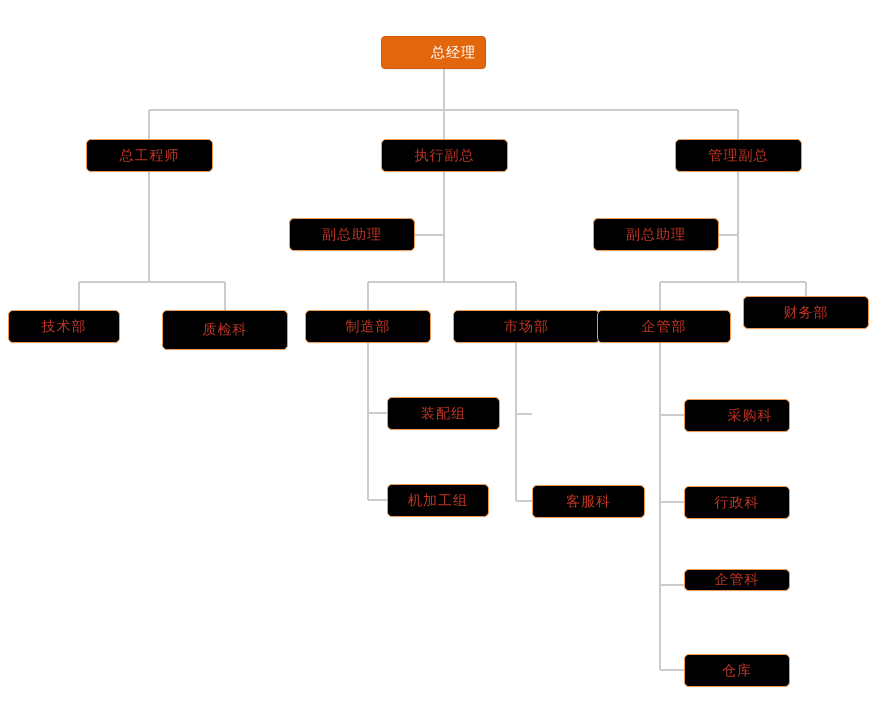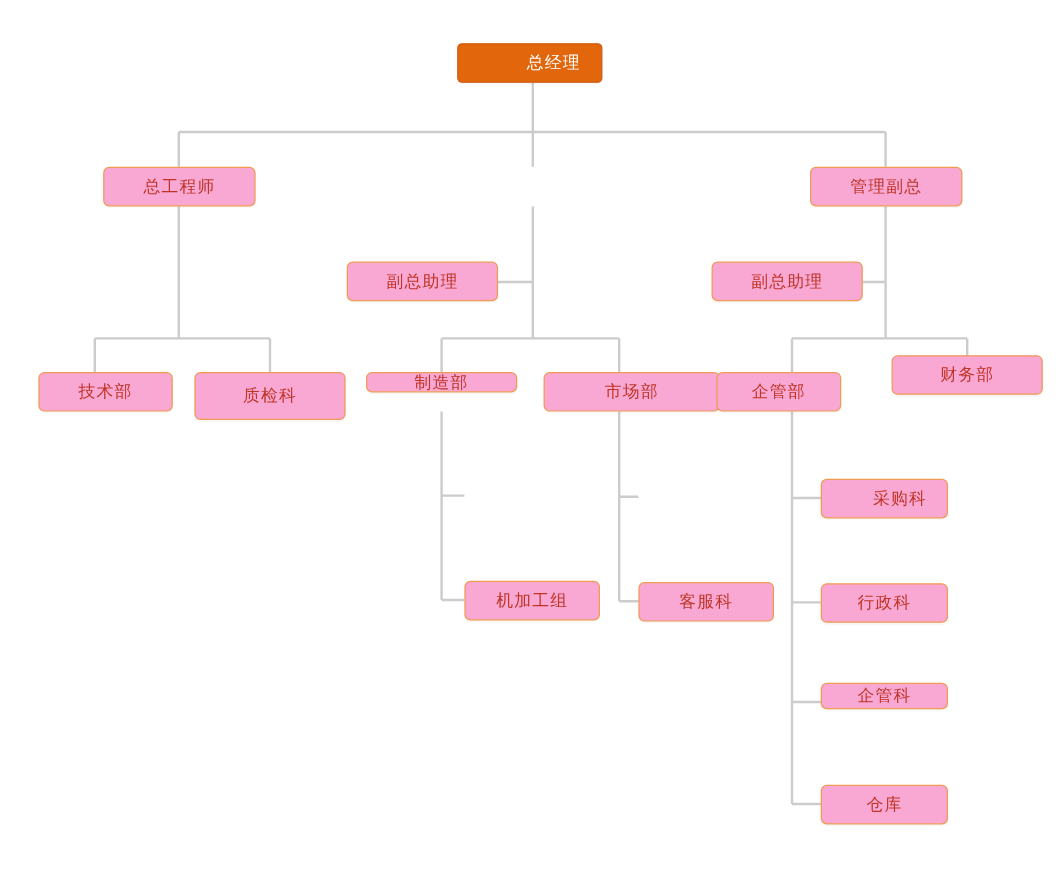--- a/index.html
+++ b/index.html
@@ -20,21 +20,21 @@
     width: 884px; height: 727px;
     pointer-events: none;
   }
   .node {
     position: absolute;
     display: flex;
     align-items: center;
     justify-content: center;
     font-size: 14px;
     letter-spacing: 1px;
-    background: #f9a8d4;
+    background: #000000;
     border: 1px solid #f09a52;
     border-radius: 5px;
     color: #c03425;
     box-shadow: 0 1px 1px rgba(0,0,0,0.04);
     cursor: default;
     white-space: nowrap;
   }
   .node.root {
     background: #e2660c;
     border: 1px solid #d1580a;
@@ -73,45 +73,47 @@
              M516 343 V501
              M516 414 H532
              M516 501 H532
              M660 343 V670
              M660 415 H684
              M660 502 H684
              M660 585 H684
              M660 670 H684" fill="none" stroke="#cccccc" stroke-width="2"></path>
   </svg>
 
-  <div class="node root" style="left:381px; top:36px; width:121px; height:33px;padding-left:40px;">总经理</div>
+  <div class="node root" style="left:381px; top:36px; width:105px; height:33px;padding-left:40px;">总经理</div>
 
   <div class="node" style="left:86px; top:139px; width:127px; height:33px;">总工程师</div>
 
+  <div class="node" style="left:381px; top:139px; width:127px; height:33px;">执行副总</div>
 
   <div class="node" style="left:675px; top:139px; width:127px; height:33px;">管理副总</div>
 
   <div class="node" style="left:289px; top:218px; width:126px; height:33px;">副总助理</div>
 
   <div class="node" style="left:593px; top:218px; width:126px; height:33px;">副总助理</div>
 
-  <div class="node" style="left:32px; top:310px; width:112px; height:33px;">技术部</div>
+  <div class="node" style="left:8px; top:310px; width:112px; height:33px;">技术部</div>
 
   <div class="node" style="left:162px; top:310px; width:126px; height:40px;">质检科</div>
 
-  <div class="node" style="left:305px; top:310px; width:126px; height:17px;">制造部</div>
+  <div class="node" style="left:305px; top:310px; width:126px; height:33px;">制造部</div>
 
   <div class="node" style="left:453px; top:310px; width:147px; height:33px;">市场部</div>
 
-  <div class="node" style="left:597px; top:310px; width:104px; height:33px;">企管部</div>
+  <div class="node" style="left:597px; top:310px; width:134px; height:33px;">企管部</div>
 
   <div class="node" style="left:743px; top:296px; width:126px; height:33px;">财务部</div>
 
+  <div class="node" style="left:387px; top:397px; width:113px; height:33px;">装配组</div>
 
-  <div class="node" style="left:387px; top:484px; width:113px; height:33px;">机加工组</div>
+  <div class="node" style="left:387px; top:484px; width:102px; height:33px;">机加工组</div>
 
 
   <div class="node" style="left:532px; top:485px; width:113px; height:33px;">客服科</div>
 
   <div class="node" style="left:684px; top:399px; width:106px; height:33px;padding-left:26px;">采购科</div>
 
   <div class="node" style="left:684px; top:486px; width:106px; height:33px;">行政科</div>
 
   <div class="node" style="left:684px; top:569px; width:106px; height:22px;">企管科</div>
 

